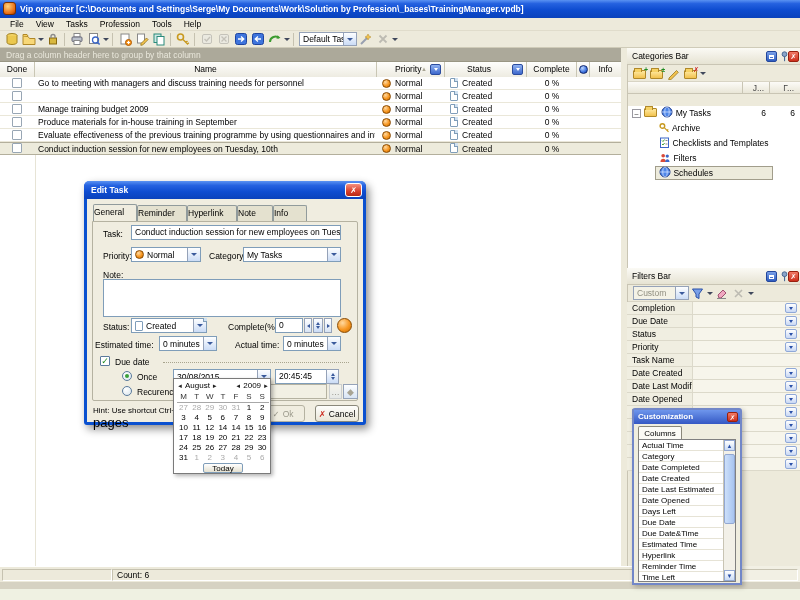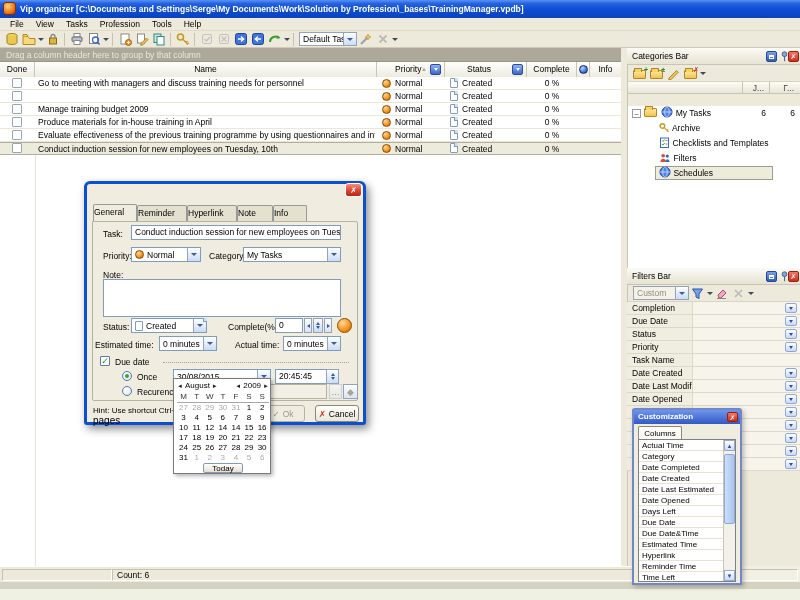--- a/index.html
+++ b/index.html
@@ -309,21 +309,21 @@
   <span class="a cb" style="left:12px"></span>
   <span class="a cell" style="left:38px;width:337px">Manage training budget 2009</span>
   <span class="a pball" style="left:382px"></span>
   <span class="a cell" style="left:395px;width:48px">Normal</span>
   <span class="a pgicon" style="left:450px"></span>
   <span class="a cell" style="left:462px;width:62px">Created</span>
   <span class="a cell" style="left:527px;width:50px;text-align:center">0 %</span>
 </div>
 <div class="a trow" style="top:116px">
   <span class="a cb" style="left:12px"></span>
-  <span class="a cell" style="left:38px;width:337px">Produce materials for in-house training in April</span>
+  <span class="a cell" style="left:38px;width:337px">Produce materials for in-house training in September</span>
   <span class="a pball" style="left:382px"></span>
   <span class="a cell" style="left:395px;width:48px">Normal</span>
   <span class="a pgicon" style="left:450px"></span>
   <span class="a cell" style="left:462px;width:62px">Created</span>
   <span class="a cell" style="left:527px;width:50px;text-align:center">0 %</span>
 </div>
 <div class="a trow" style="top:129px">
   <span class="a cb" style="left:12px"></span>
   <span class="a cell" style="left:38px;width:337px">Evaluate effectiveness of the previous training programme by using questionnaires and interviews</span>
   <span class="a pball" style="left:382px"></span>
@@ -596,20 +596,21 @@
     <div class="citem">Time Left</div>
     <div class="vscroll">
       <span class="sarr" style="top:0">▲</span>
       <span class="sthumb" style="top:14px;height:70px"></span>
       <span class="sarr" style="bottom:0">▼</span>
     </div>
   </div>
 </div>
 
 <div class="a dialog">
+  <div class="a dtitle"><span>Edit Task</span></div>
   <span class="a dclose">✗</span>
 
   <span class="a dtab active" style="left:6px;width:44px">General</span>
   <span class="a dtab" style="left:50px;width:50px">Reminder</span>
   <span class="a dtab" style="left:100px;width:50px">Hyperlink</span>
   <span class="a dtab" style="left:150px;width:36px">Note</span>
   <span class="a dtab" style="left:186px;width:34px">Info</span>
 
   <div class="a tabpage"></div>
 
@@ -696,21 +697,21 @@
 
   <span class="a radio" style="left:35px;top:202px"></span>
   <span class="a dlab" style="left:50px;top:203px">Recurence</span>
   <div class="a field" style="left:100px;top:200px;width:140px;background:#F2F0E4;border-color:#B5B2A1"></div>
   <span class="a minibtn dis" style="left:242px;top:200px;width:13px">…</span>
   <span class="a minibtn" style="left:256px;top:200px;width:15px">
       <span style="color:#A8A494;font-size:9px">◆</span>
     </span>
 
   <span class="a dlab" style="left:6px;top:222px;font-size:8px">Hint: Use shortcut Ctrl+Tab</span>
-  <span class="a dlab" style="left:6px;top:231px;font-size:10px">pages</span>
+  <span class="a dlab" style="left:6px;top:231px;font-size:13px">pages</span>
 
   <span class="a btn disb" style="left:174px;top:221px;width:44px">
       <span style="color:#9C9A8C">✓</span>
       <span>Ok</span>
     </span>
   <span class="a btn" style="left:228px;top:221px;width:44px">
       <span style="color:#CC2A1E;font-weight:bold">✗</span>
       <span>Cancel</span>
     </span>
 

